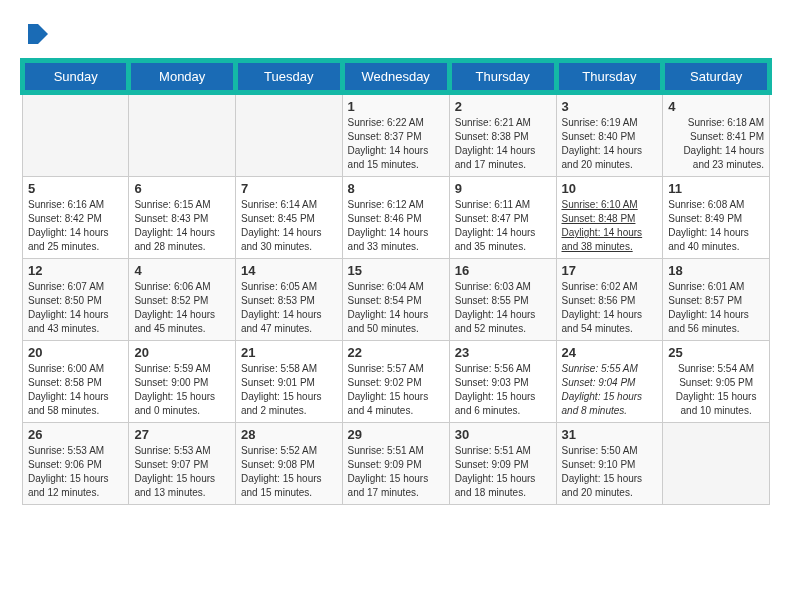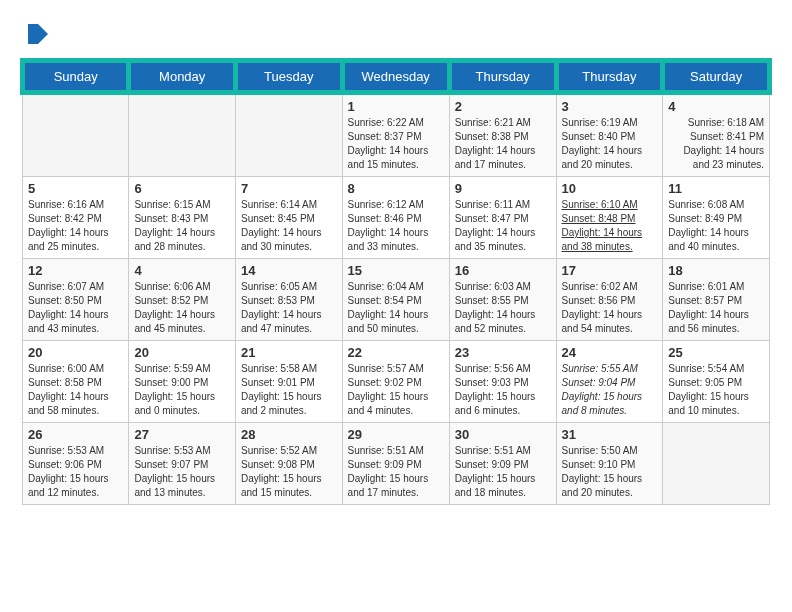--- a/index.html
+++ b/index.html
@@ -300,21 +300,21 @@
           </td>
           <td>
             <span class="day-num">24</span>
             <div class="day-info" style="white-space: pre-line; font-style: italic;">Sunrise: 5:55 AM
 Sunset: 9:04 PM
 Daylight: 15 hours
 and 8 minutes.</div>
           </td>
           <td>
             <span class="day-num">25</span>
-            <div class="day-info" style="white-space: pre-line;">Sunrise: 5:54 AM
+            <div class="day-info" style="white-space: pre-line; text-align: center;">Sunrise: 5:54 AM
 Sunset: 9:05 PM
 Daylight: 15 hours
 and 10 minutes.</div>
           </td>
         </tr>
         <tr>
           <td>
             <span class="day-num">26</span>
             <div class="day-info" style="white-space: pre-line;">Sunrise: 5:53 AM
 Sunset: 9:06 PM

